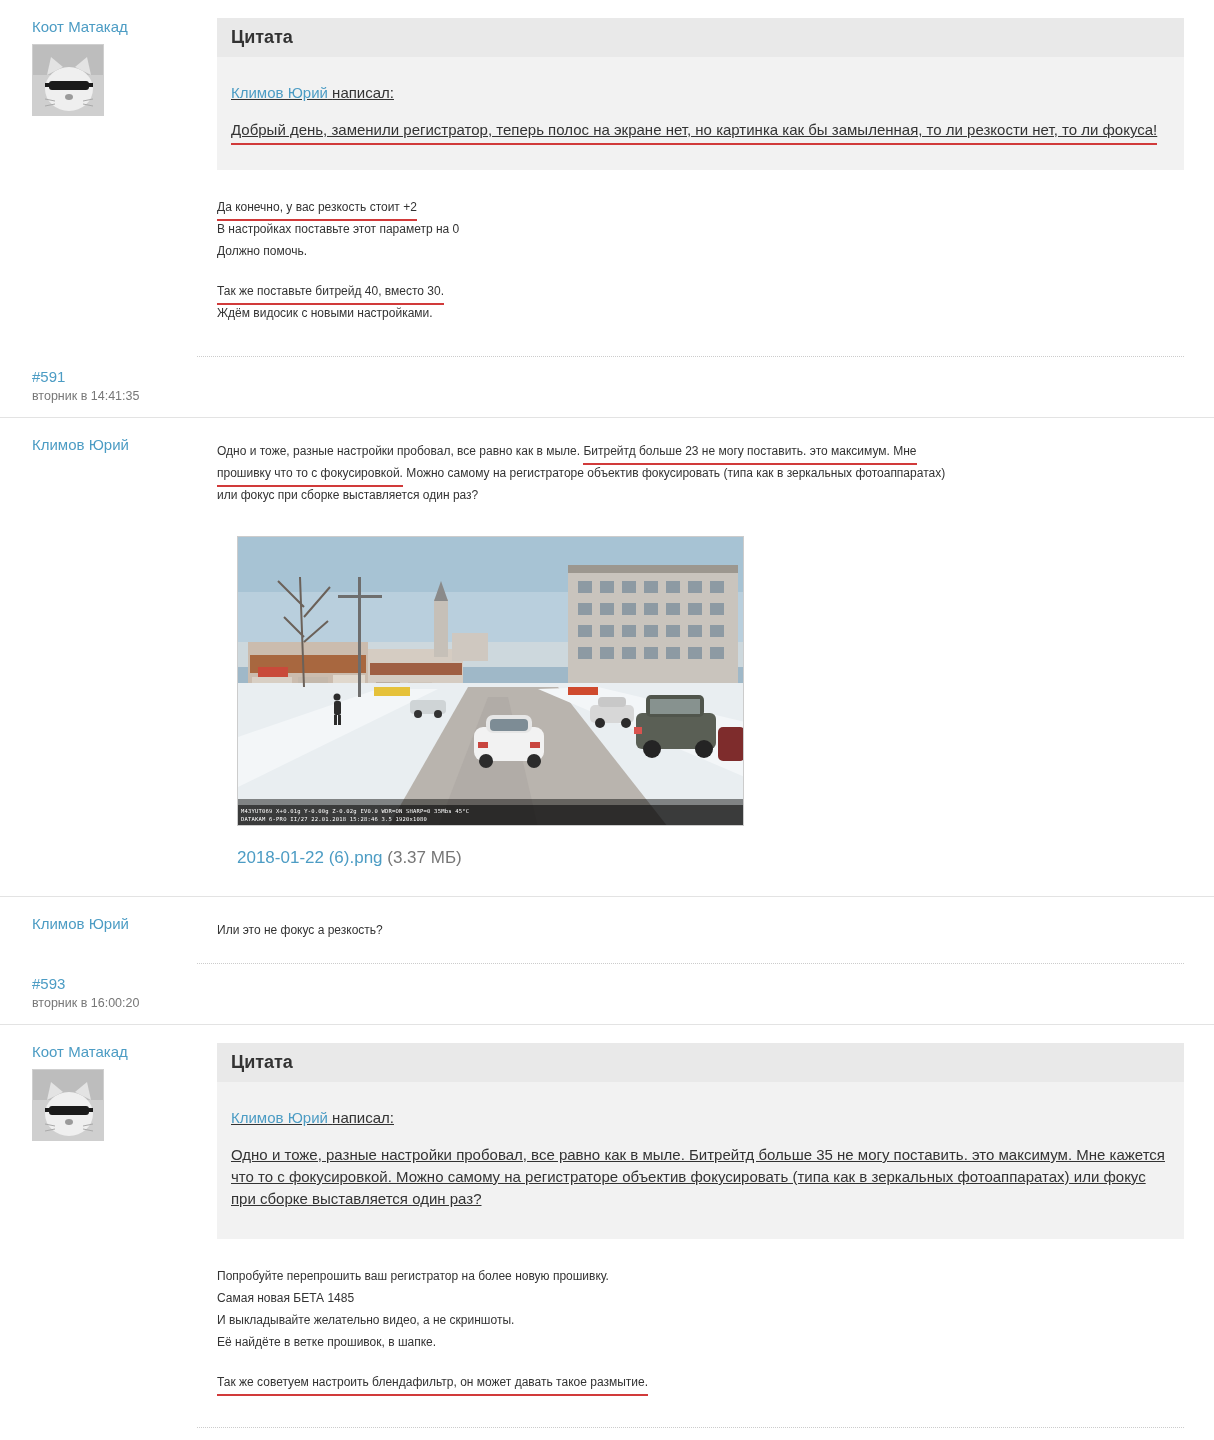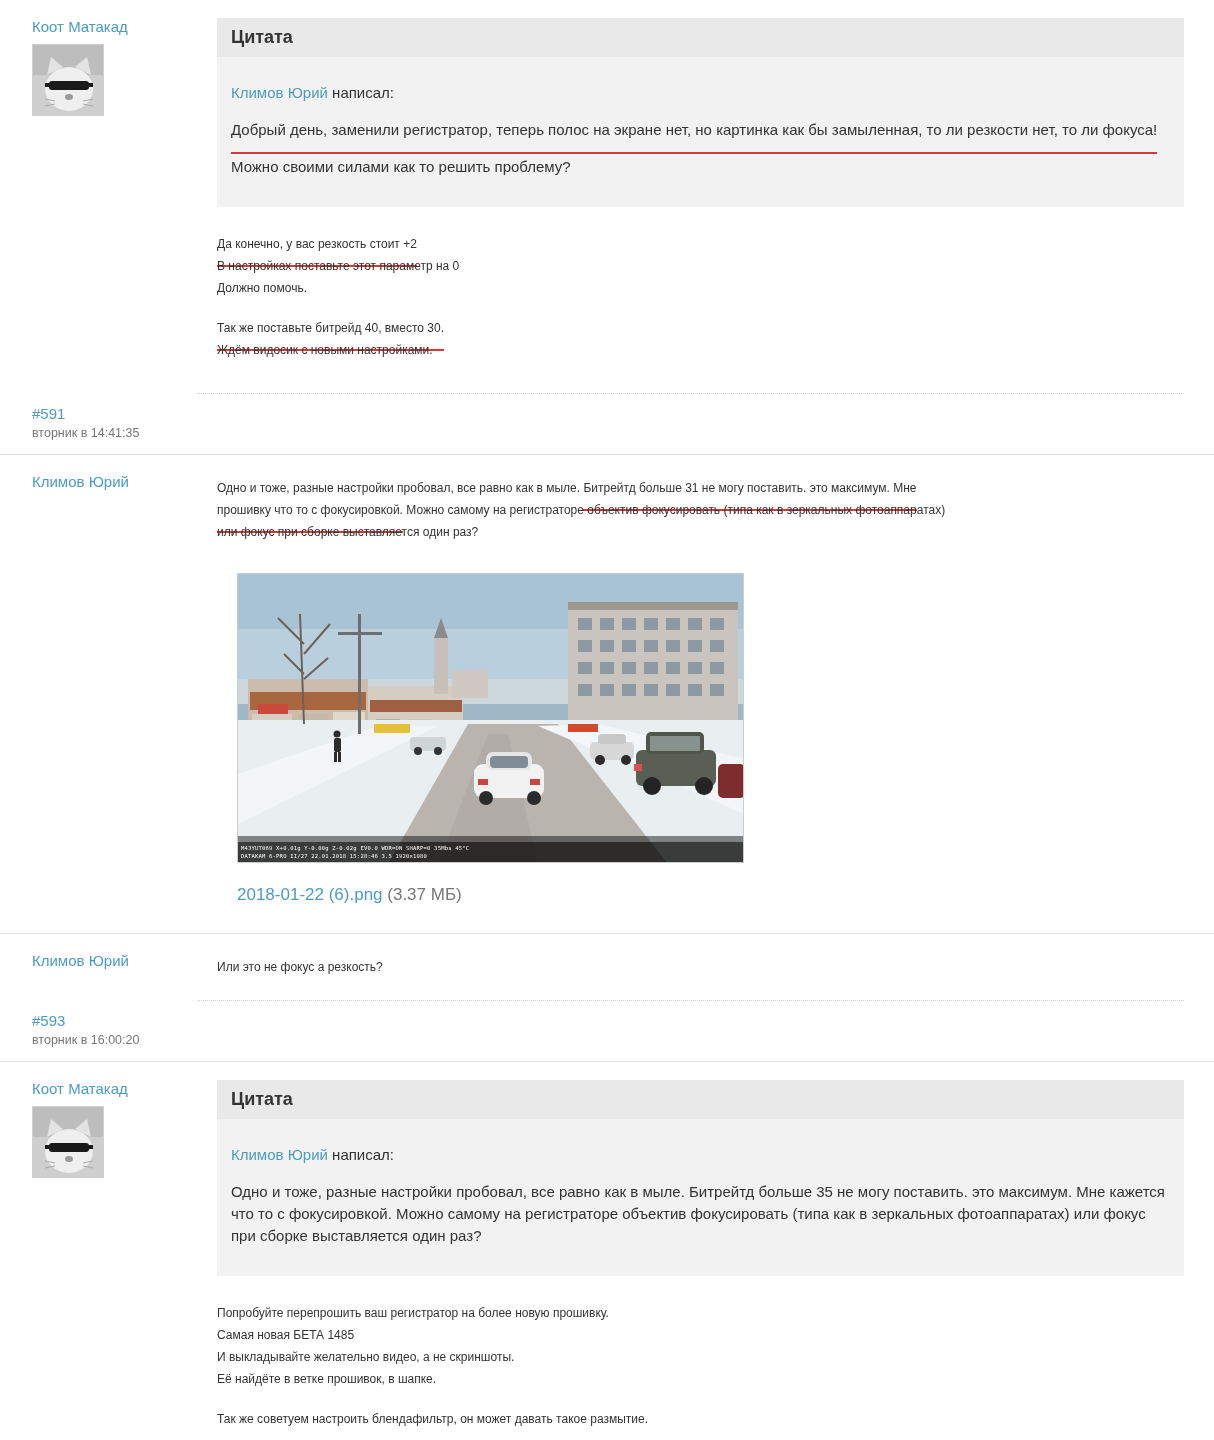--- a/index.html
+++ b/index.html
@@ -89,32 +89,33 @@
     font-weight: bold;
     font-size: 18px;
     color: #333;
     padding: 9px 14px;
   }
   .quote-body {
     padding: 10px 14px 14px 14px;
     font-size: 15px;
     line-height: 22px;
     color: #333;
+    text-decoration: underline;
   }
   .quote-author { color: #4c9cc4; }
   .msg {
     font-size: 12px;
     line-height: 22px;
     color: #333;
     padding: 4px 0 0 0;
   }
   .msg p { margin: 0; }
   .msg .gap { height: 18px; }
 
-  .u { border-bottom: 2px solid #d13a3a; padding-bottom: 14px; }
+  .u { border-bottom: 2px solid #d13a3a; padding-bottom: 5px; }
 
   
   .attach { padding: 30px 0 6px 20px; }
   .attach-img {
     width: 507px; height: 290px;
     display: block;
     border: 1px solid #cccccc;
     position: relative;
     overflow: hidden;
     background: #9fb8c8;
@@ -166,21 +167,20 @@
     <div class="post-body">
 
       <div class="quote">
         <div class="quote-head">Цитата</div>
         <div class="quote-body">
           <p>
             <span class="quote-author">Климов Юрий</span>
             <span>написал:</span>
           </p>
           <p><span class="u">Добрый день, заменили регистратор, теперь полос на экране нет, но картинка как бы замыленная, то ли резкости нет, то ли фокуса!</span></p>
-          <p><span>Можно своими силами как то решить проблему?</span></p>
         </div>
       </div>
 
       <div class="msg">
         <div class="gap"></div>
         <p><span class="u">Да конечно, у вас резкость стоит +2</span></p>
         <p><span>В настройках поставьте этот параметр на 0</span></p>
         <p><span>Должно помочь.</span></p>
         <div class="gap"></div>
         <p><span class="u">Так же поставьте битрейд 40, вместо 30.</span></p>
@@ -200,21 +200,21 @@
   </div>
   <div class="divider"></div>
 
   <div class="post">
     <div class="post-side">
       <div class="author">Климов Юрий</div>
     </div>
     <div class="post-body">
       <div class="msg">
         <p>
-          <span>Одно и тоже, разные настройки пробовал, все равно как в мыле. </span><span class="u">Битрейтд больше 31 не могу поставить. это максимум. Мне</span><br>
+          <span>Одно и тоже, разные настройки пробовал, все равно как в мыле. </span><span class="u">Битрейтд больше 23 не могу поставить. это максимум. Мне</span><br>
           <span class="u">прошивку что то с фокусировкой.</span><span> Можно самому на регистраторе объектив фокусировать (типа как в зеркальных фотоаппаратах)</span><br>
           <span>или фокус при сборке выставляется один раз?</span>
         </p>
       </div>
 
       <div class="attach">
         <div class="attach-img">
           <svg width="507" height="290" viewBox="0 0 507 290">
 
             <rect x="0" y="0" width="507" height="120" fill="#b9cfdd"></rect>

